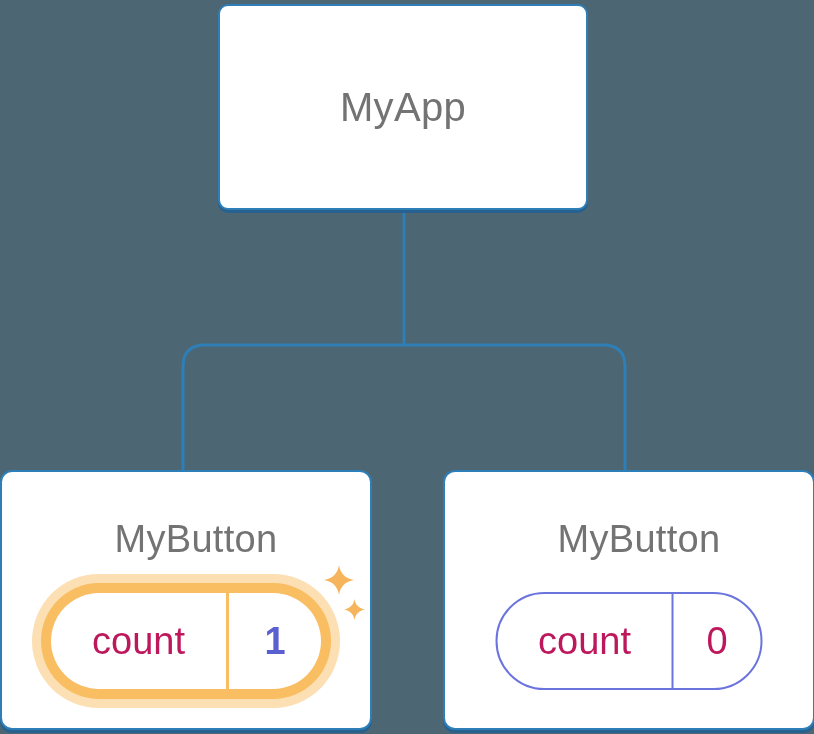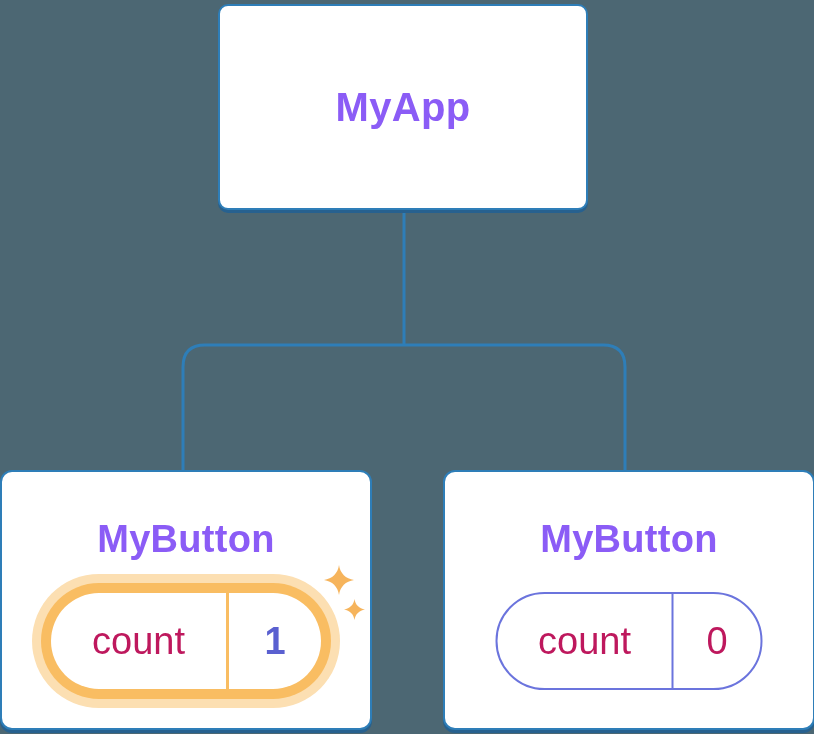--- a/index.html
+++ b/index.html
@@ -36,30 +36,30 @@
     justify-content: center;
   }
   .child-card {
     top: 470px;
     width: 368px; height: 256px;
     border-radius: 12px;
   }
   .child-card.left  { left: 0px; }
   .child-card.right { left: 443px; }
   .card-title {
-    color: #8b5cf6;
-    font-weight: 700;
+    color: #737373;
+    font-weight: 400;
     letter-spacing: 0.3px;
     white-space: nowrap;
   }
   .root-card .card-title { font-size: 40px; }
   .child-card .card-title {
     position: absolute;
     top: 46px;
-    left: 0;
+    left: 10px;
     width: 100%;
     text-align: center;
     font-size: 38px;
   }
   .pill {
     position: absolute;
     left: 50%;
     transform: translateX(-50%);
     background: #ffffff;
     display: flex;

